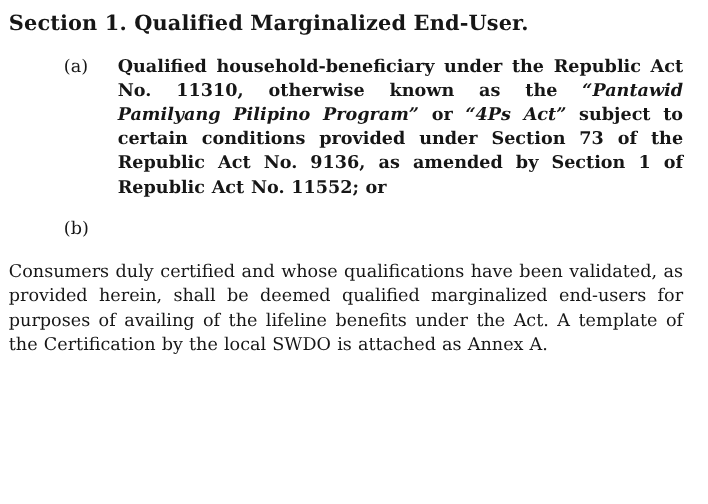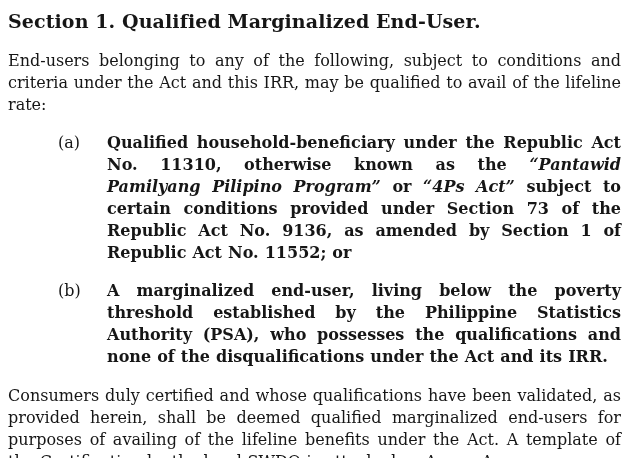--- a/index.html
+++ b/index.html
@@ -56,27 +56,25 @@
     font-style: italic;
   }
 </style>
 </head>
 <body>
 
 <div class="page">
 
   <h1 class="heading">Section 1. Qualified Marginalized End-User.</h1>
 
-  <p class="para">End-users belonging to any of the following, subject to conditions and criteria under the Act and this IRR, may be qualified to avail of the lifeline rate:</p>
 
   <div class="list-item">
     <span class="marker">(a)</span>
     <p class="item-text"><span>Qualified household-beneficiary under the Republic Act No. 11310, otherwise known as the </span><span class="italic">“Pantawid Pamilyang Pilipino Program”</span><span> or </span><span class="italic">“4Ps Act”</span><span> subject to certain conditions provided under Section 73 of the Republic Act No. 9136, as amended by Section 1 of Republic Act No. 11552; or</span></p>
   </div>
 
   <div class="list-item">
     <span class="marker">(b)</span>
-    <p class="item-text"><span>A marginalized end-user, living below the poverty threshold established by the Philippine Statistics Authority (PSA), who possesses the qualifications and none of the disqualifications under the Act and its IRR.</span></p>
   </div>
 
   <p class="para">Consumers duly certified and whose qualifications have been validated, as provided herein, shall be deemed qualified marginalized end-users for purposes of availing of the lifeline benefits under the Act.  A template of the Certification by the local SWDO is attached as Annex A.</p>
 
 </div>
 
 </body></html>

